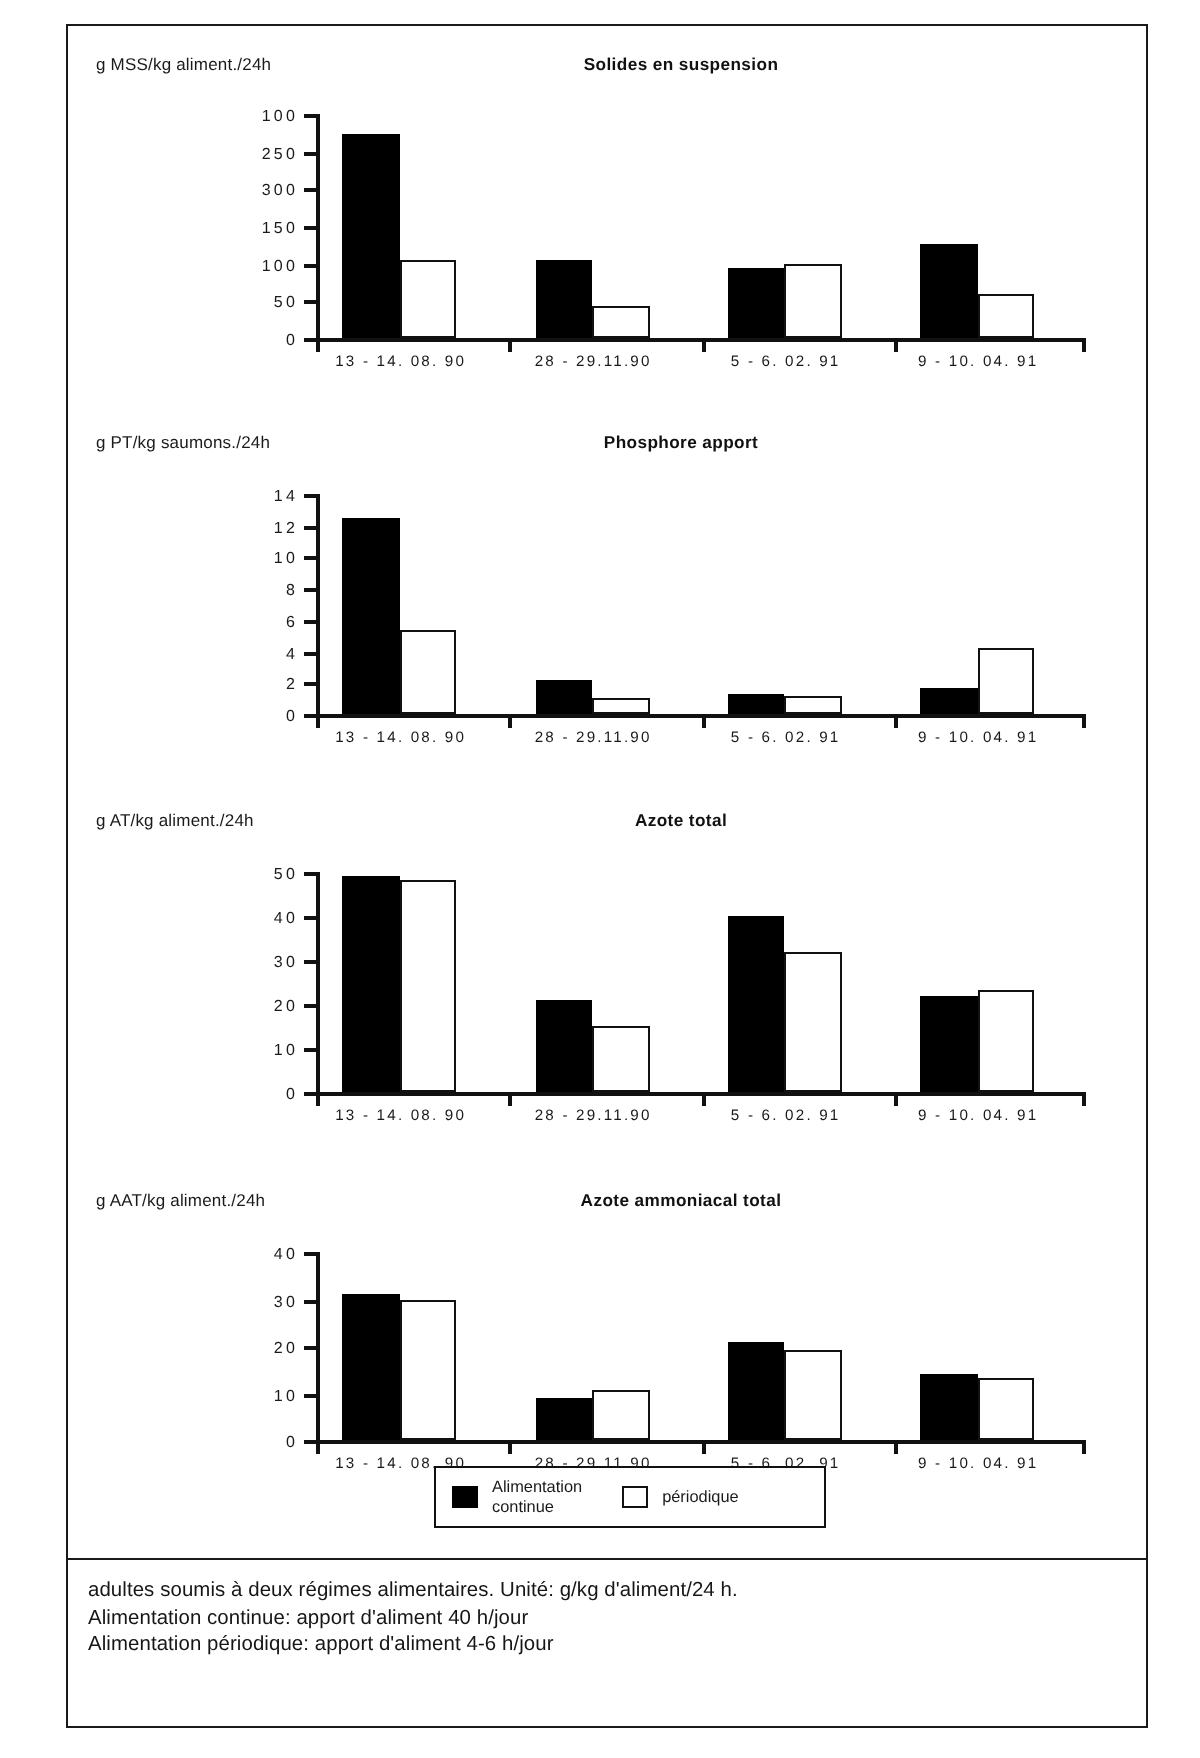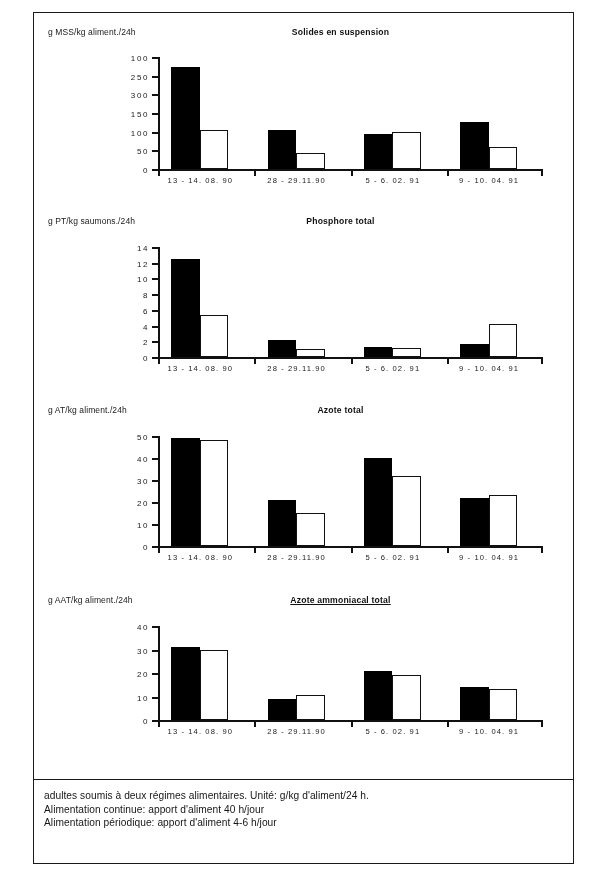--- a/index.html
+++ b/index.html
@@ -118,21 +118,21 @@
           <div class="cat-label" style="left: 234.85px; top: 119px;">5 - 6. 02. 91</div>
           <div class="xtick" style="left: 288.75px;"></div>
           <div class="bar continue" style="left: 302.225px; width: 28.3937px; height: 46.6667px;"></div>
           <div class="bar periodique" style="left: 330.619px; width: 28.3937px; height: 21.6533px;"></div>
           <div class="cat-label" style="left: 331.1px; top: 119px;">9 - 10. 04. 91</div>
           <div class="xtick" style="left: 383px;"></div>
         </div>
       </div>
       <div class="chart-block" style="top: 203px;">
         <div class="ylabel">g PT/kg saumons./24h</div>
-        <div class="chart-title" style="width: 385px; left: 114px;">Phosphore total</div>
+        <div class="chart-title" style="width: 385px; left: 114px;">Phosphore apport</div>
         <div class="plot" style="left: 124px; top: 31px; width: 385px; height: 112px;">
           <div class="axis-y"></div>
           <div class="axis-x"></div>
           <div class="ytick" style="top: 110px;"></div>
           <div class="ytick-label" style="top: 111px;">0</div>
           <div class="ytick" style="top: 94.2857px;"></div>
           <div class="ytick-label" style="top: 95.2857px;">2</div>
           <div class="ytick" style="top: 78.5714px;"></div>
           <div class="ytick-label" style="top: 79.5714px;">4</div>
           <div class="ytick" style="top: 62.8571px;"></div>
@@ -196,21 +196,21 @@
           <div class="cat-label" style="left: 234.85px; top: 117px;">5 - 6. 02. 91</div>
           <div class="xtick" style="left: 288.75px;"></div>
           <div class="bar continue" style="left: 302.225px; width: 28.3937px; height: 48.4px;"></div>
           <div class="bar periodique" style="left: 330.619px; width: 28.3937px; height: 50.6px;"></div>
           <div class="cat-label" style="left: 331.1px; top: 117px;">9 - 10. 04. 91</div>
           <div class="xtick" style="left: 383px;"></div>
         </div>
       </div>
       <div class="chart-block" style="top: 582px;">
         <div class="ylabel">g AAT/kg aliment./24h</div>
-        <div class="chart-title" style="width: 385px; left: 114px; text-decoration: underline;">Azote ammoniacal total</div>
+        <div class="chart-title" style="width: 385px; left: 114px;">Azote ammoniacal total</div>
         <div class="plot" style="left: 124px; top: 31px; width: 385px; height: 96px;">
           <div class="axis-y"></div>
           <div class="axis-x"></div>
           <div class="ytick" style="top: 94px;"></div>
           <div class="ytick-label" style="top: 95px;">0</div>
           <div class="ytick" style="top: 70.5px;"></div>
           <div class="ytick-label" style="top: 71.5px;">10</div>
           <div class="ytick" style="top: 47px;"></div>
           <div class="ytick-label" style="top: 48px;">20</div>
           <div class="ytick" style="top: 23.5px;"></div>
@@ -231,20 +231,33 @@
           <div class="cat-label" style="left: 234.85px; top: 101px;">5 - 6. 02. 91</div>
           <div class="xtick" style="left: 288.75px;"></div>
           <div class="bar continue" style="left: 302.225px; width: 28.3937px; height: 32.9px;"></div>
           <div class="bar periodique" style="left: 330.619px; width: 28.3937px; height: 30.55px;"></div>
           <div class="cat-label" style="left: 331.1px; top: 101px;">9 - 10. 04. 91</div>
           <div class="xtick" style="left: 383px;"></div>
         </div>
       </div>
     </div>
 
+  <div id="legend" style="left: 183px; top: 720px; width: 196px; height: 31px; padding: 0px 8px;">
+      <div class="legend-entry" style="margin-left: 0px;">
+        <span class="swatch filled"></span>
+        <span class="legend-text">
+          <div>Alimentation</div>
+          <div>continue</div>
+        </span>
+      </div>
+      <div class="legend-entry" style="margin-left: 20px;">
+        <span class="swatch hollow"></span>
+        <span class="legend-text">périodique</span>
+      </div>
+    </div>
 
   <div id="caption-box" style="left: 0px; top: 766px; width: 539px; height: 86px;">
       <div class="caption-line">adultes soumis à deux régimes alimentaires. Unité: g/kg d'aliment/24 h.</div>
       <div class="caption-line">Alimentation continue: apport d'aliment 40 h/jour</div>
       <div class="caption-line">Alimentation périodique: apport d'aliment 4-6 h/jour</div>
     </div>
 
 </div>
 
 </body></html>

